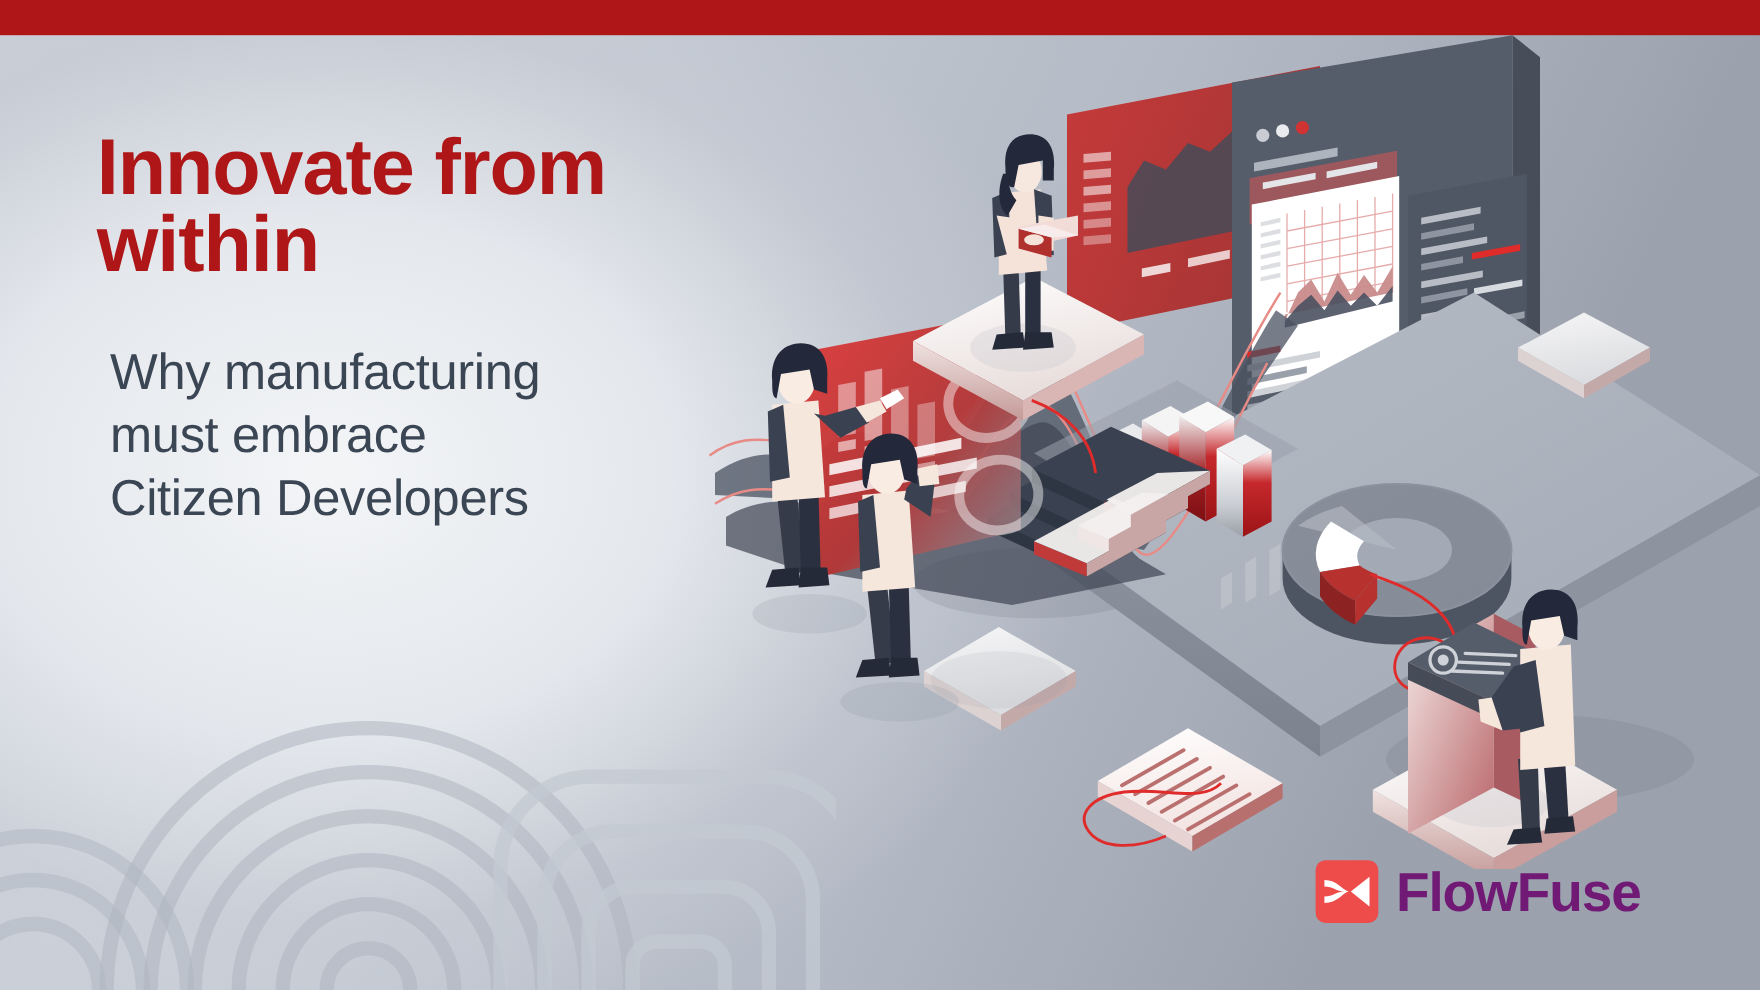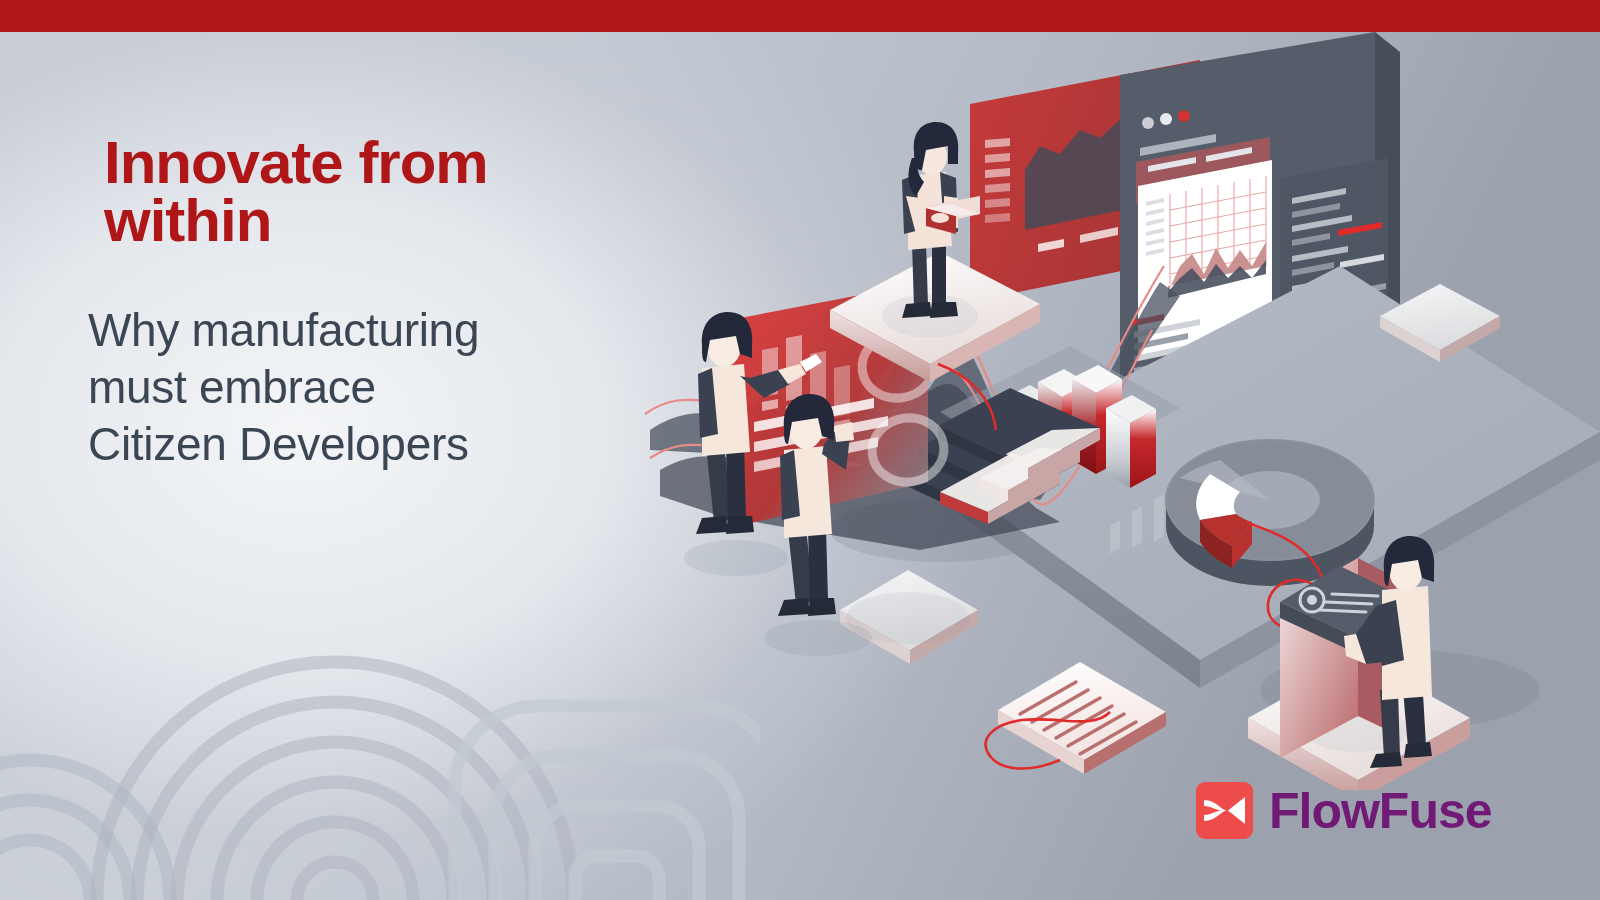--- a/index.html
+++ b/index.html
@@ -27,28 +27,28 @@
   .rings svg{position:absolute;left:0;bottom:0;}
 
   .topbar{
     position:absolute;left:0;top:0;width:1600px;height:32px;
     background:#af1617;
   }
 
   
   .copy{position:absolute;left:88px;top:118px;width:700px;}
   .headline{
-    margin:16px;
-    font-size:60px;line-height:0.97;
+    margin:0;
+    font-size:72px;line-height:0.97;
     font-weight:700;letter-spacing:-1px;
     color:#af1617;
     white-space:pre-line;
   }
   .subhead{
-    margin:52px 0 0 0;
+    margin:52px 0 0 12px;
     font-size:46px;line-height:1.24;
     font-weight:400;letter-spacing:-0.3px;
     color:#3b4655;
     white-space:pre-line;
   }
 
   
   .logo{
     position:absolute;left:1196px;top:782px;
     display:flex;align-items:center;gap:16px;

